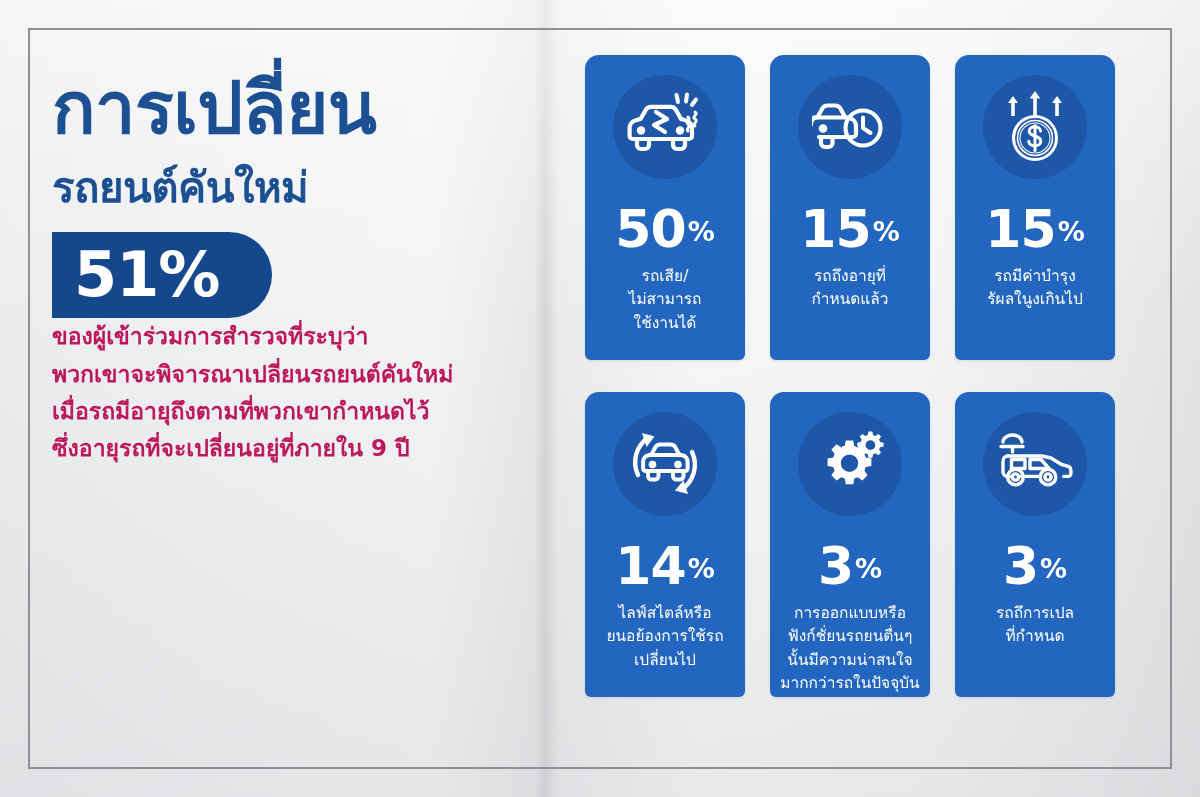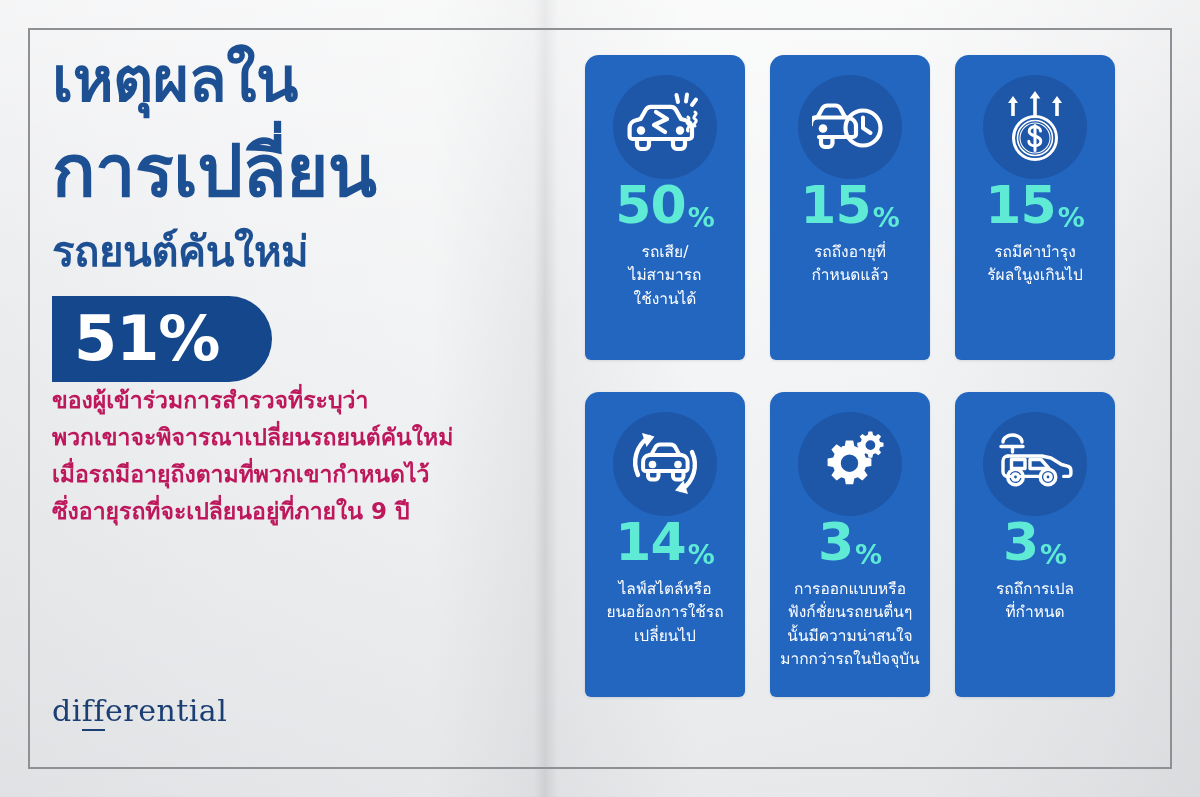--- a/index.html
+++ b/index.html
@@ -104,25 +104,25 @@
   }
   .icon-circle{
     width:104px; height:104px;
     border-radius:50%;
     background:#1e56a8;
     display:flex; align-items:center; justify-content:center;
     flex:0 0 auto;
   }
   .icon-circle svg{ display:block; }
   .pct{
-    color:#5eead4;
+    color:#ffffff;
     font-weight:bold;
-    margin-top:0;
+    margin-top:24px;
     line-height:1;
-    display:flex; align-items:flex-end;
+    display:flex; align-items:center;
   }
   .pct .num{ font-size:52px; letter-spacing:-1px; }
   .pct .sym{ font-size:27px; margin-top:4px; margin-left:2px; }
   .caption{
     color:#ffffff;
     font-size:15.5px;
     line-height:1.5;
     text-align:center;
     margin-top:10px;
     padding:0 6px;
@@ -131,37 +131,35 @@
 </style>
 </head>
 <body>
 
 <div class="bg-shade"></div>
 <div class="frame"></div>
 
 <div class="left">
 
   <div class="headline">
-    <span class="h-line1">เหตุผลใน</span>
     <span class="h-line2">การเปลี่ยน</span>
     <span class="h-line3">รถยนต์คันใหม่</span>
   </div>
 
   <div class="badge">
     <span class="badge-text">51%</span>
   </div>
 
   <div class="body-copy">
     <span class="ln">ของผู้เข้าร่วมการสำรวจที่ระบุว่า</span>
     <span class="ln">พวกเขาจะพิจารณาเปลี่ยนรถยนต์คันใหม่</span>
     <span class="ln">เมื่อรถมีอายุถึงตามที่พวกเขากำหนดไว้</span>
     <span class="ln">ซึ่งอายุรถที่จะเปลี่ยนอยู่ที่ภายใน 9 ปี</span>
   </div>
 
-  <div class="logo"><span>di</span><span class="ff">ff</span><span>erential</span></div>
 </div>
 
 <div class="grid">
 
   <div class="card">
     <div class="icon-circle">
       <svg width="78" height="70" viewBox="0 0 78 70">
         <g fill="none" stroke="#fff" stroke-width="4.2" stroke-linecap="round" stroke-linejoin="round">
           <path d="M11 47 v6 a4 4 0 0 0 4 4 h4 a4 4 0 0 0 4-4 v-6"></path>
           <path d="M47 47 v6 a4 4 0 0 0 4 4 h4 a4 4 0 0 0 4-4 v-6"></path>

